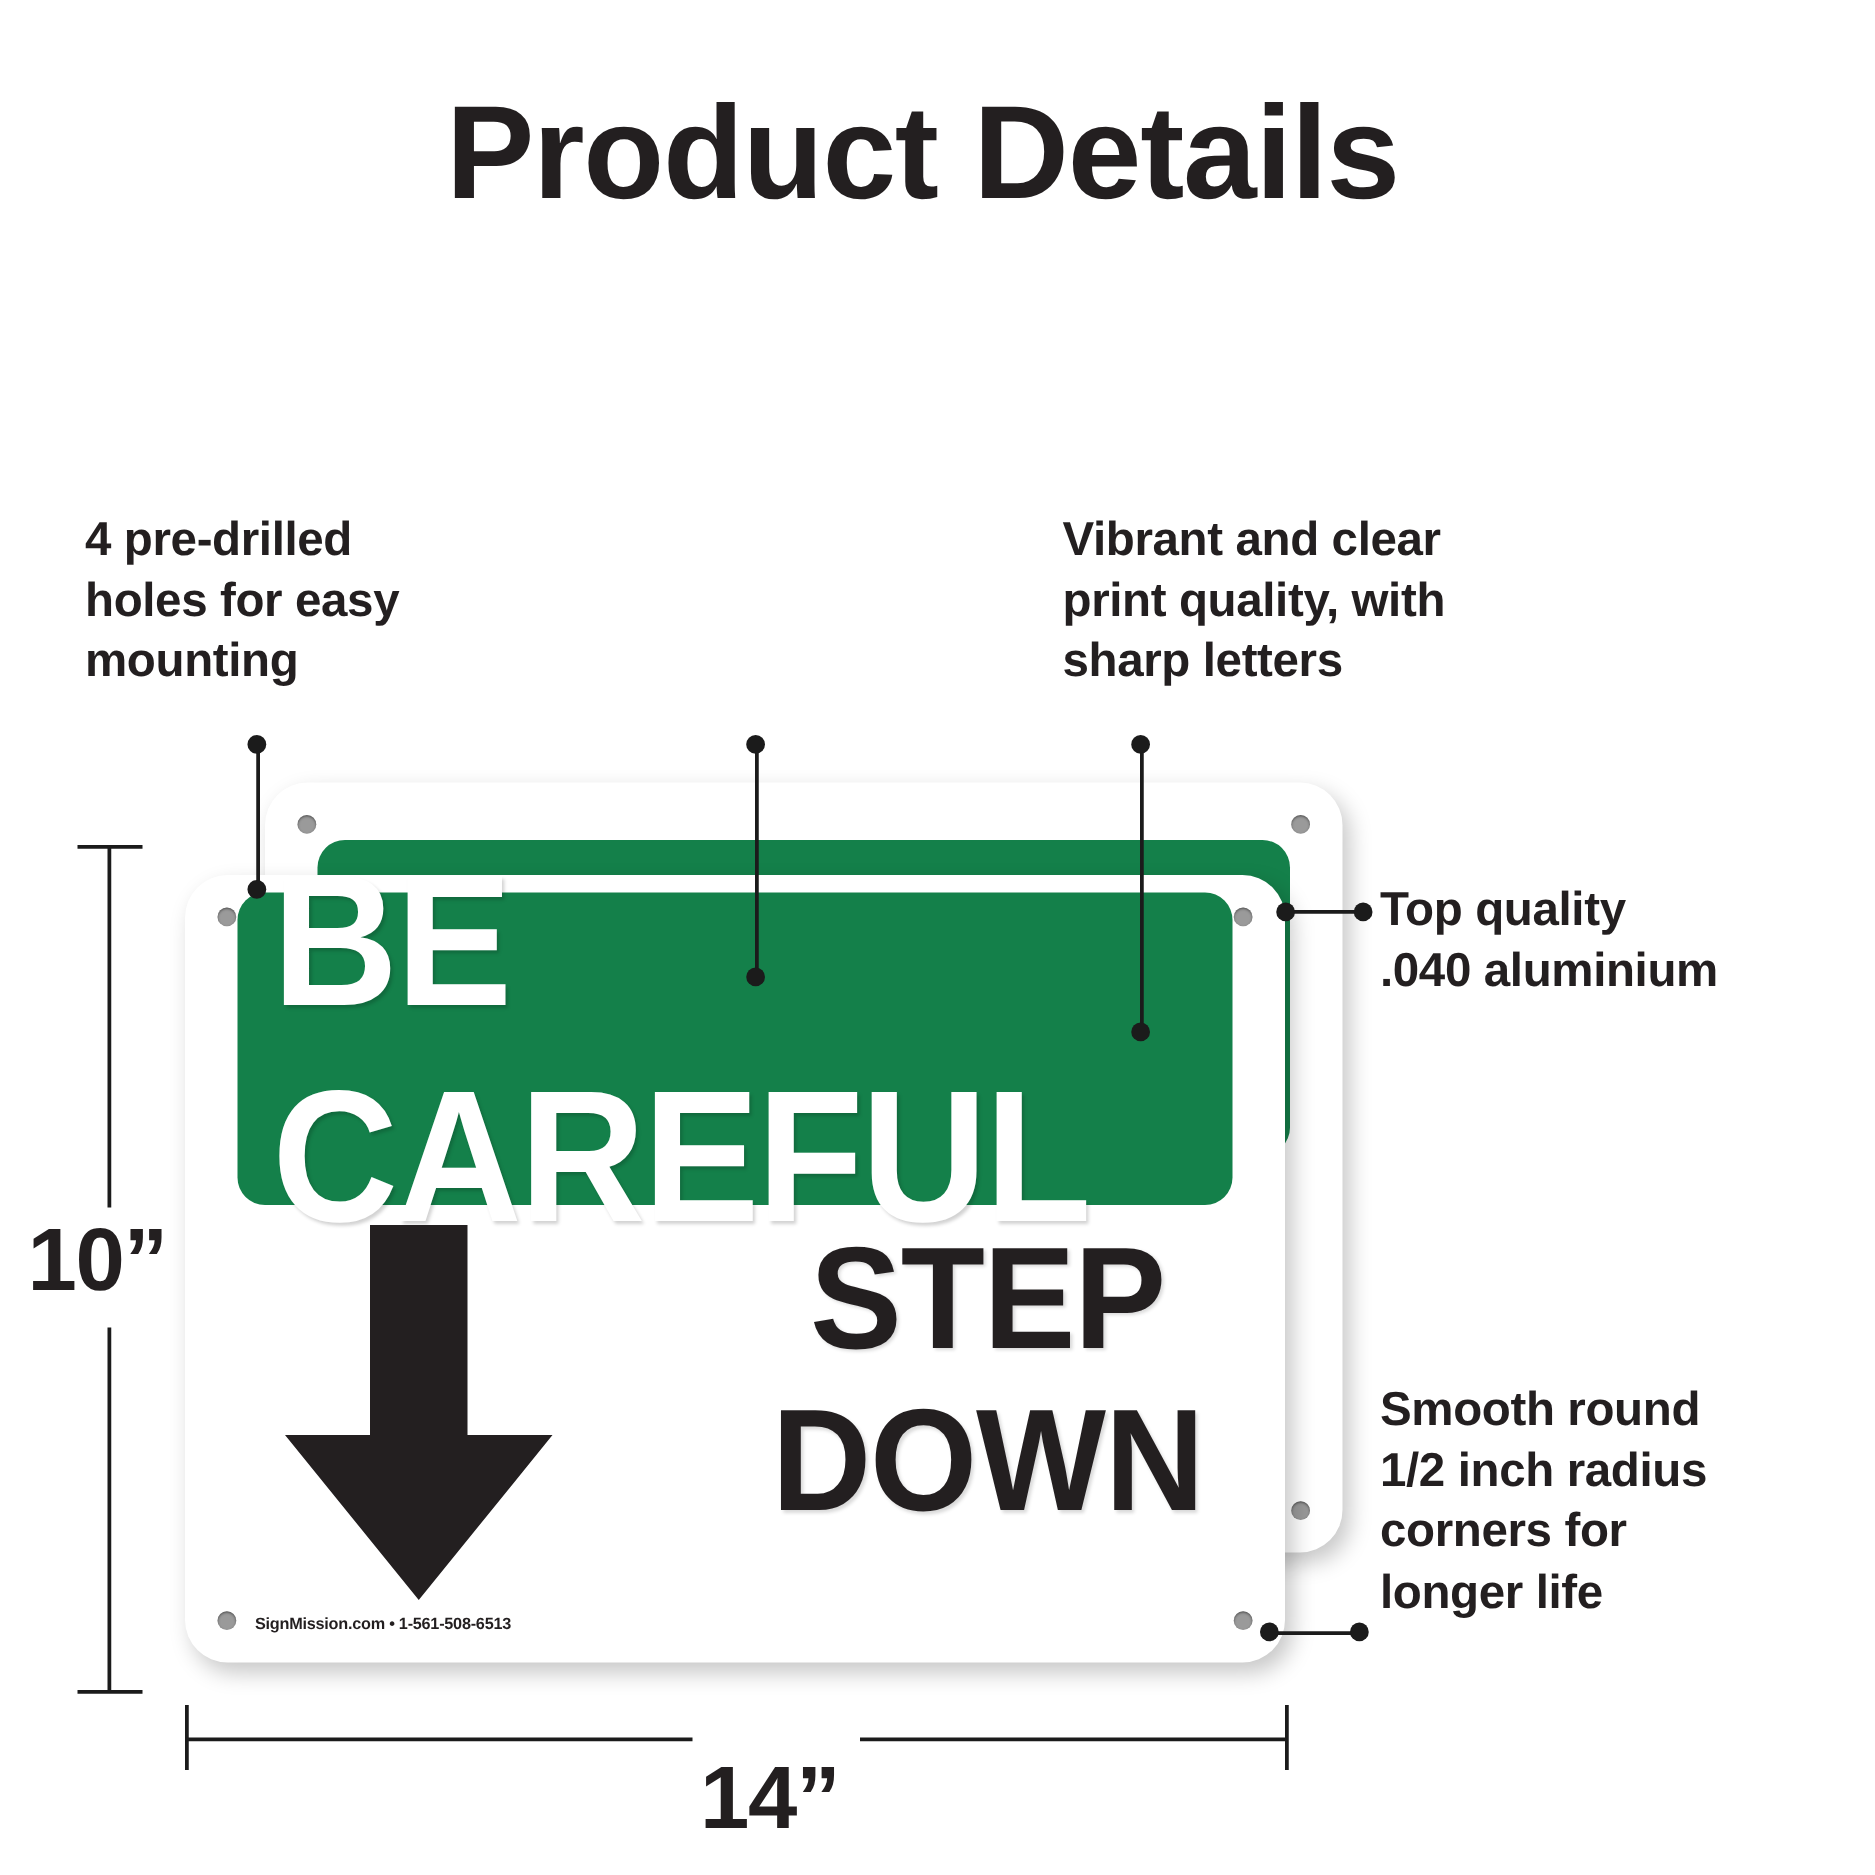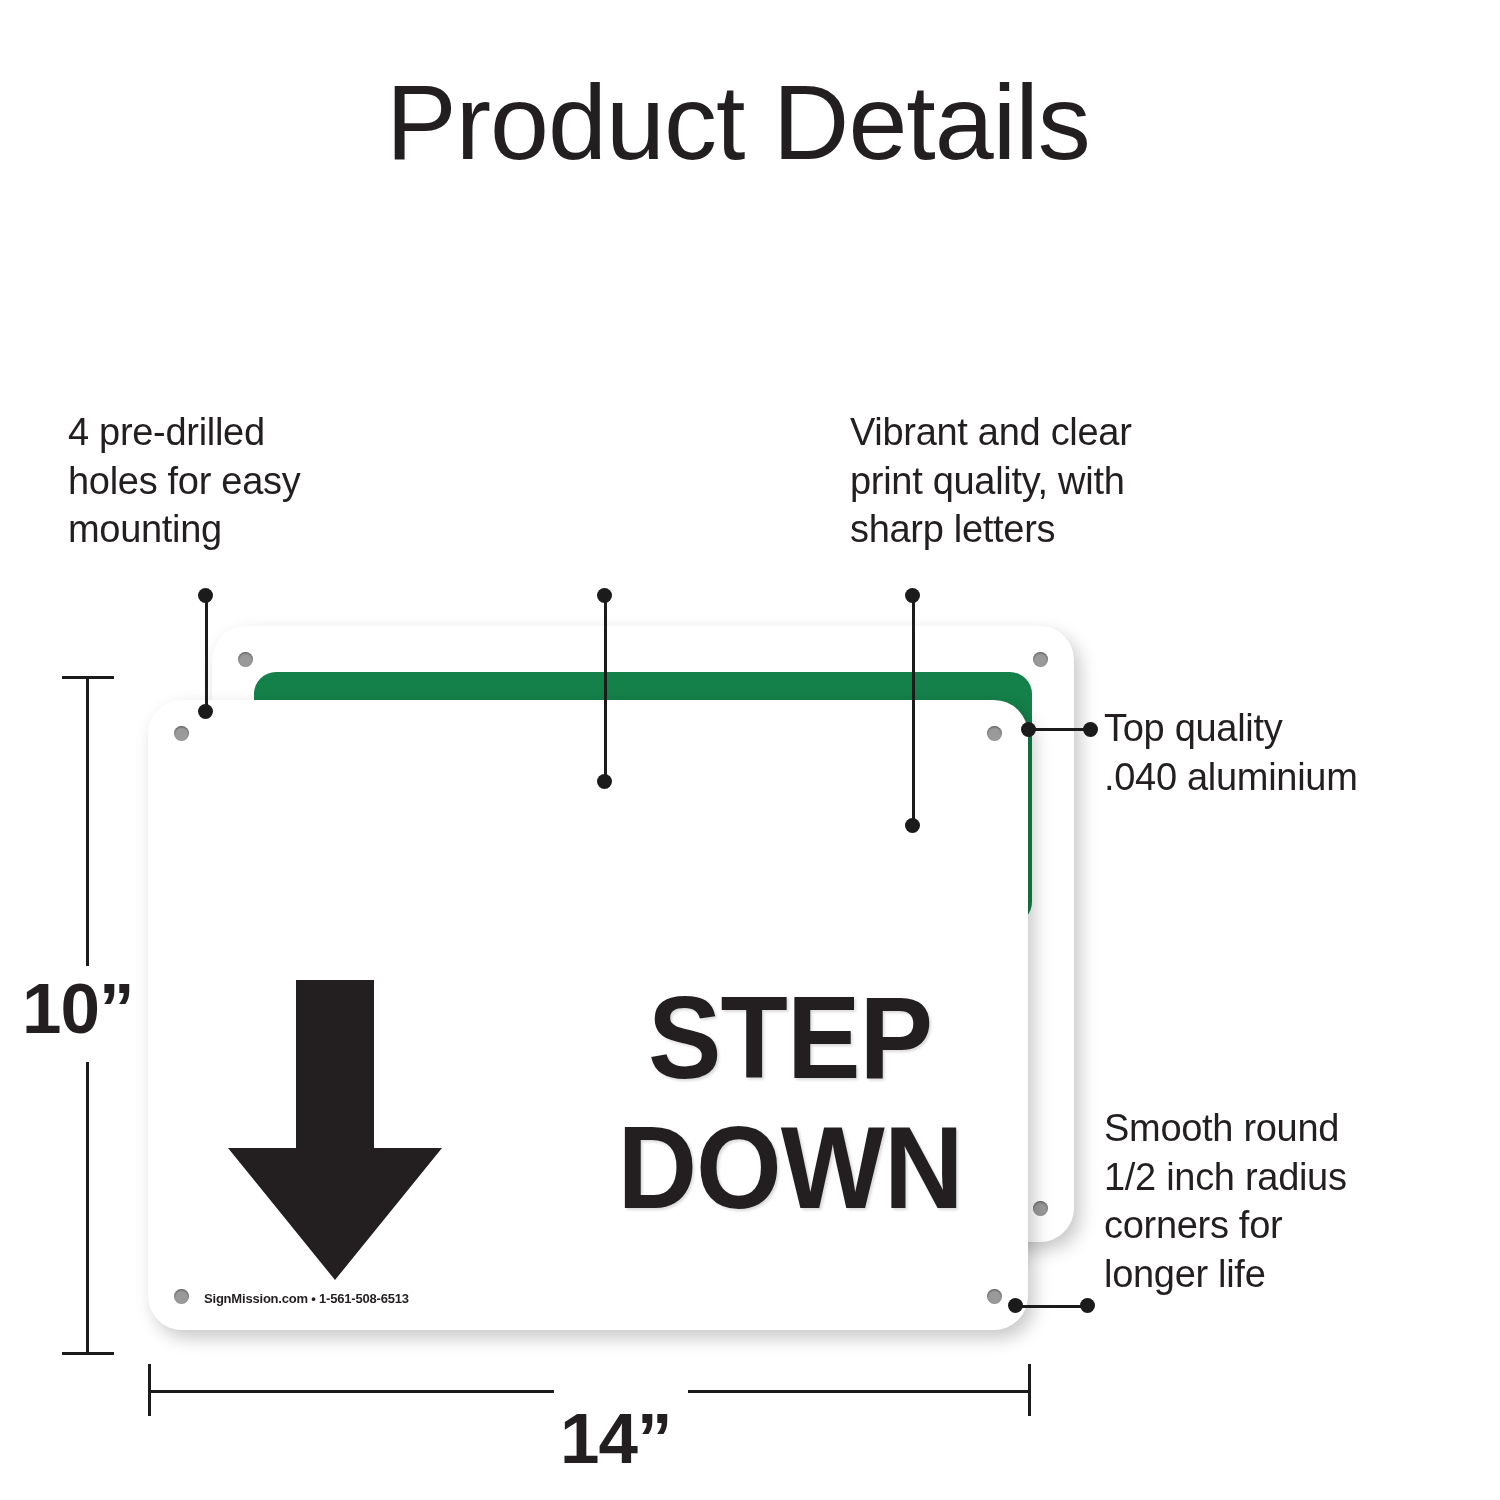--- a/index.html
+++ b/index.html
@@ -17,31 +17,31 @@
   }
 
   
   #page-title {
     position: absolute;
     top: 62px;
     left: 0;
     width: 1476px;
     text-align: center;
     font-size: 106px;
-    font-weight: 400;
+    font-weight: 700;
     letter-spacing: -1px;
     color: #231f20;
     font-family: "Liberation Sans", sans-serif;
   }
 
   
   .callout {
     position: absolute;
     font-size: 38px;
-    font-weight: 400;
+    font-weight: 700;
     line-height: 1.28;
     color: #231f20;
     letter-spacing: -0.3px;
     white-space: pre-line;
   }
 
   
   .leader-v {
     position: absolute;
     width: 3px;
@@ -195,20 +195,23 @@
 
   <div class="sign" id="sign-back">
     <div class="green-band" id="band-back"></div>
     <div class="hole" style="left:26px; top:26px;"></div>
     <div class="hole" style="right:26px; top:26px;"></div>
     <div class="hole" style="right:26px; bottom:26px;"></div>
   </div>
 
   <div class="sign" id="sign-front">
 
+    <div class="green-band" id="band-front">
+      <div id="be-careful">BE CAREFUL</div>
+    </div>
 
     <div class="hole" style="left:26px; top:26px;"></div>
     <div class="hole" style="right:26px; top:26px;"></div>
     <div class="hole" style="left:26px; bottom:26px;"></div>
     <div class="hole" style="right:26px; bottom:26px;"></div>
 
     <div id="front-body">
       <div id="arrow-wrap">
         <svg id="arrow" viewBox="0 0 230 300" xmlns="http://www.w3.org/2000/svg" aria-hidden="true">
           <polygon points="76,0 154,0 154,168 222,168 115,300 8,168 76,168"></polygon>

